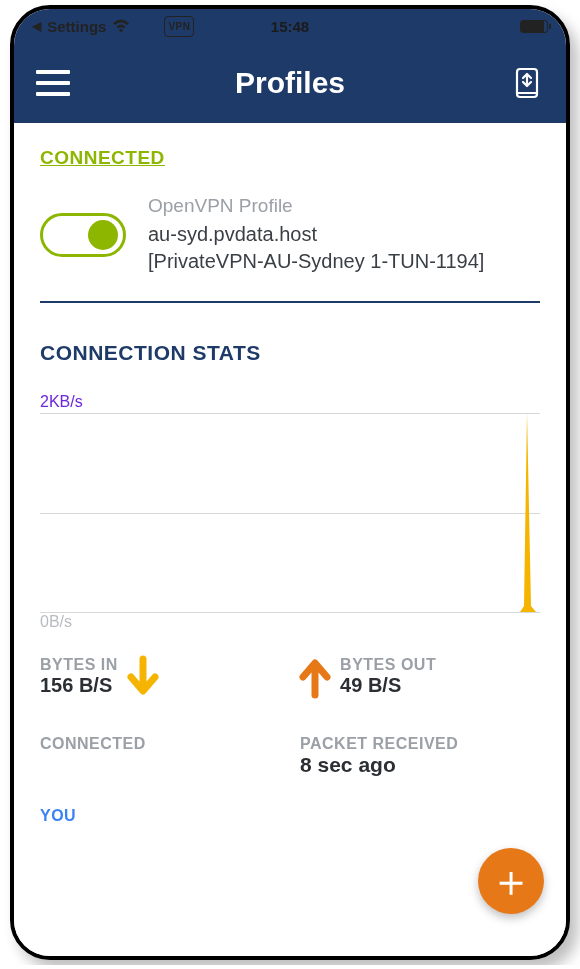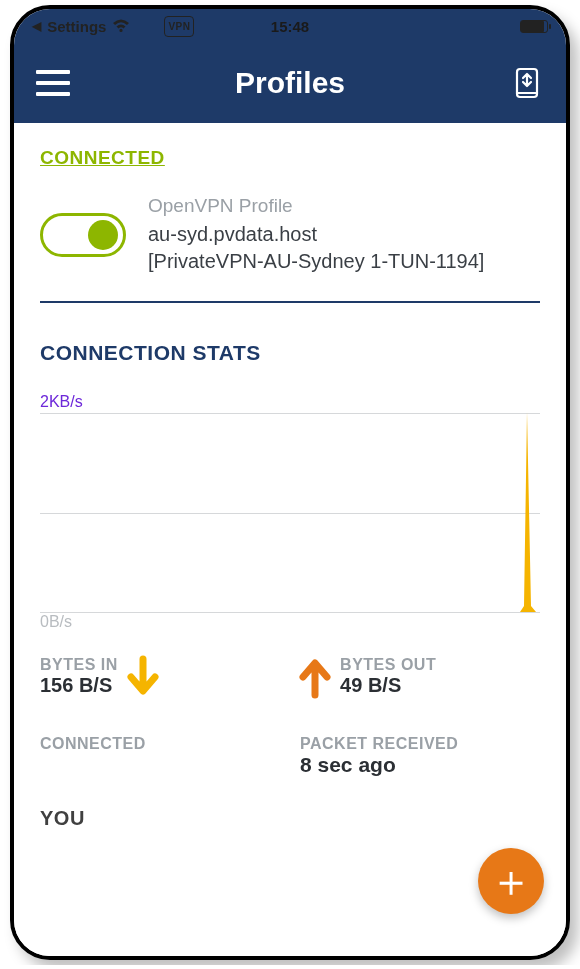--- a/index.html
+++ b/index.html
@@ -103,21 +103,21 @@
     .bytes-text .lbl { color:#9aa0a6; font-size:16px; font-weight:700; letter-spacing:0.5px; }
     .bytes-text .val { color:#2b2f34; font-size:20px; font-weight:700; }
     .arrow svg { display:block; }
 
     .lower-row { display:flex; padding: 26px 26px 0; gap: 40px; }
     .info-col .lbl { color:#9aa0a6; font-size:16px; font-weight:700; letter-spacing:0.5px; }
     .info-col .val { color:#2b2f34; font-size:21px; font-weight:600; }
     .info-col.dur { flex:0 0 44%; }
     .info-col.pkt { flex:1; }
 
-    .you-label { padding: 30px 26px 0; color:#404040; font-weight:700; font-size:20px; letter-spacing:0.5px; }
+    .you-label { padding: 30px 26px 0; color:#3b82f6; font-weight:700; font-size:16px; letter-spacing:0.5px; }
 
     .fab {
       position:absolute; right:22px; bottom:42px; width:66px; height:66px; border-radius:50%;
       background:#e77817; display:flex; align-items:center; justify-content:center;
       box-shadow: 0 4px 10px rgba(0,0,0,0.25);
     }
     .fab .plus { color:#fff; font-size:44px; font-weight:300; line-height:1; }
   </style>
 </head>
 <body>

